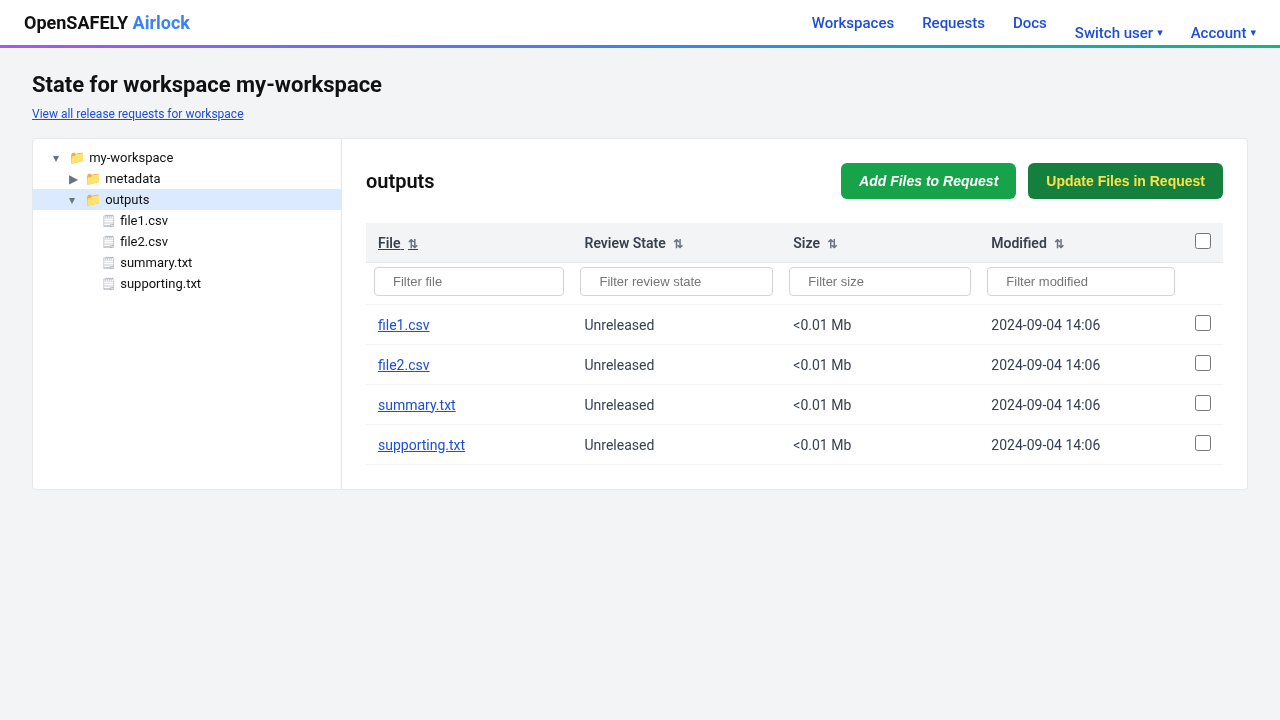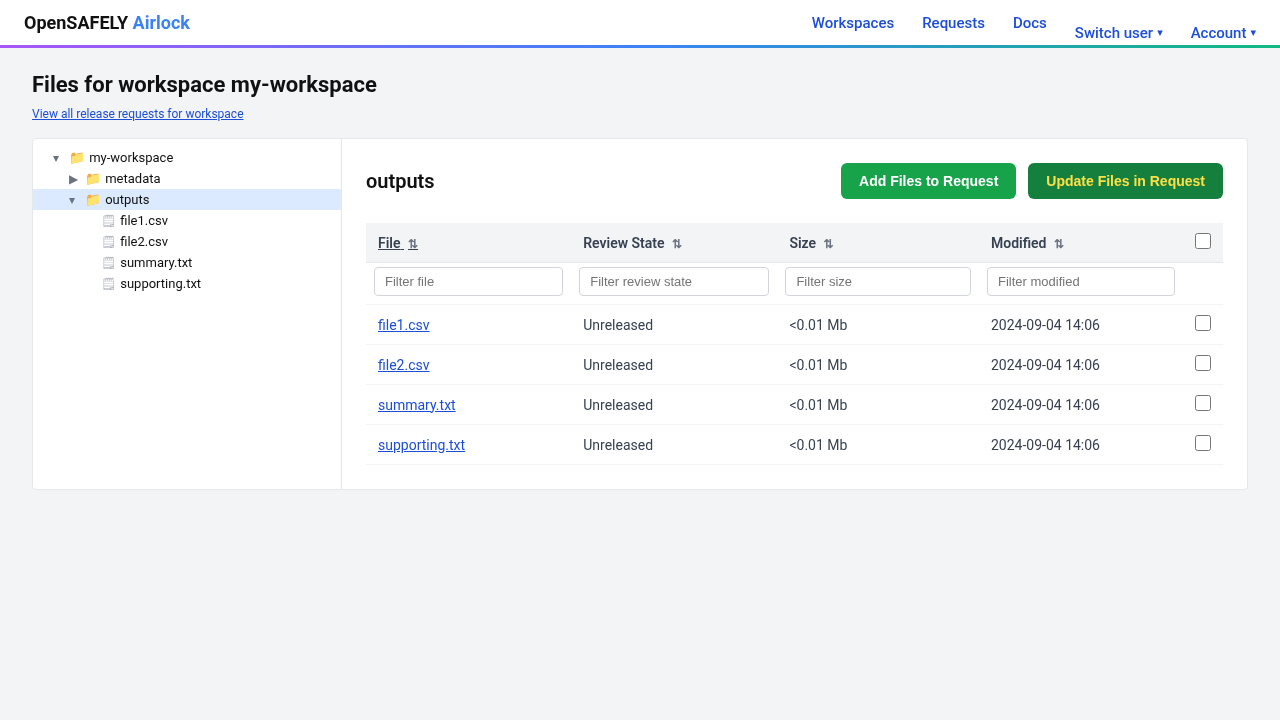--- a/index.html
+++ b/index.html
@@ -34,31 +34,31 @@
     .indent1 { padding-left: 20px; }
     .indent2 { padding-left: 36px; }
     .indent3 { padding-left: 52px; }
 
     
     .main-panel { flex: 1; background: white; border: 1px solid #e5e7eb; border-left: none; border-radius: 0 4px 4px 0; padding: 24px; }
     .panel-header { display: flex; align-items: center; justify-content: space-between; margin-bottom: 24px; }
     .panel-title { font-size: 20px; font-weight: 600; color: #111; }
     .btn-group { display: flex; gap: 12px; }
     .btn { padding: 10px 18px; border: none; border-radius: 6px; font-size: 14px; font-weight: 600; cursor: pointer; }
-    .btn-green { background: #16a34a; color: white; }
+    .btn-green { background: #16a34a; color: white; font-style: italic; }
     .btn-green-dark { background: #15803d; color: #fde047; }
 
     
     table { width: 100%; border-collapse: collapse; font-size: 14px; }
     thead tr { background: #f3f4f6; }
     th { padding: 10px 12px; text-align: left; font-weight: 600; color: #374151; border-bottom: 1px solid #e5e7eb; white-space: nowrap; }
     th .sort-icon { display: inline; font-size: 12px; color: #6b7280; margin-left: 4px; }
     td { padding: 10px 12px; border-bottom: 1px solid #f3f4f6; color: #374151; vertical-align: middle; }
     .filter-row td { padding: 4px 8px 8px; background: white; }
-    .filter-input { width: 100%; padding: 6px 10px; border: 1px solid #d1d5db; border-radius: 4px; font-size: 13px; color: #9ca3af; outline: none; }
+    .filter-input { width: 100%; padding: 6px 18px; border: 1px solid #d1d5db; border-radius: 4px; font-size: 13px; color: #9ca3af; outline: none; }
     .file-link { color: #1d4ed8; text-decoration: underline; cursor: pointer; }
     td.status { color: #374151; }
     .checkbox-col { width: 32px; text-align: center; }
     input[type="checkbox"] { width: 16px; height: 16px; cursor: pointer; accent-color: #1d4ed8; }
     .th-checkbox { width: 32px; text-align: center; }
   </style>
 </head>
 <body>
 
 <nav>
@@ -77,21 +77,21 @@
       <span class="chevron">▾</span>
     </div>
     <div class="nav-dropdown">
       <span>Account</span>
       <span class="chevron">▾</span>
     </div>
   </div>
 </nav>
 
 <div class="page">
-  <h1 class="page-title">Files for workspace my-workspace</h1>
+  <h1 class="page-title">State for workspace my-workspace</h1>
   <div class="page-subtitle">
     <a href="#">View all release requests for workspace</a>
   </div>
 
   <div class="content-area">
 
     <div class="sidebar">
 
       <div class="tree-item indent1">
         <span class="tree-icon">▾</span>

